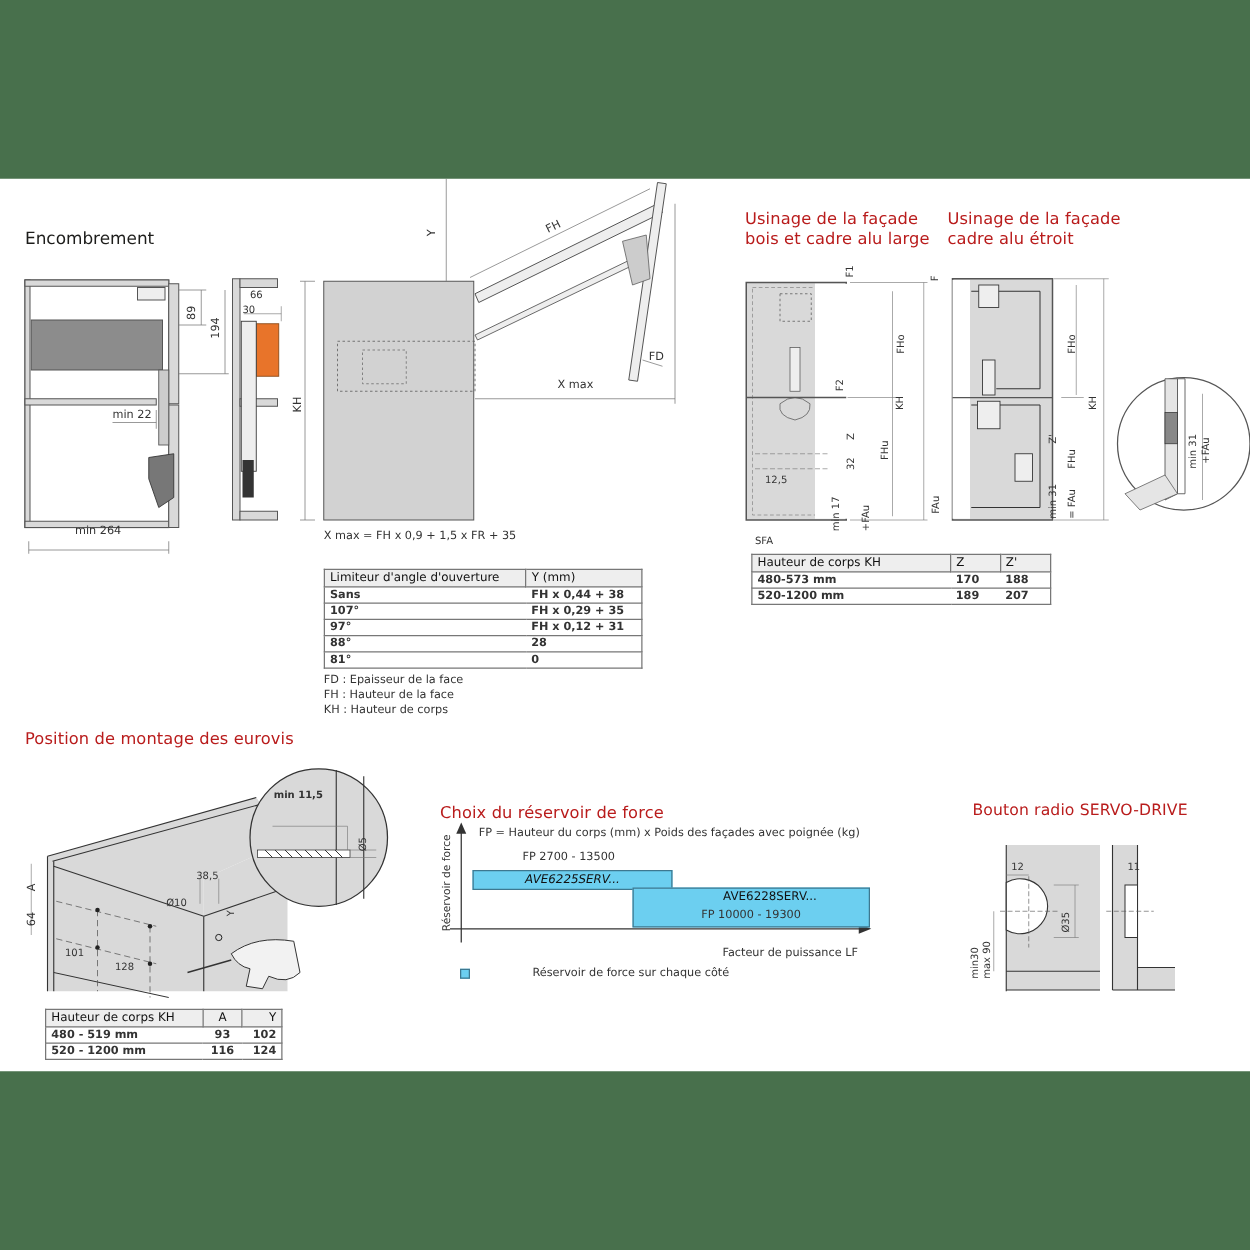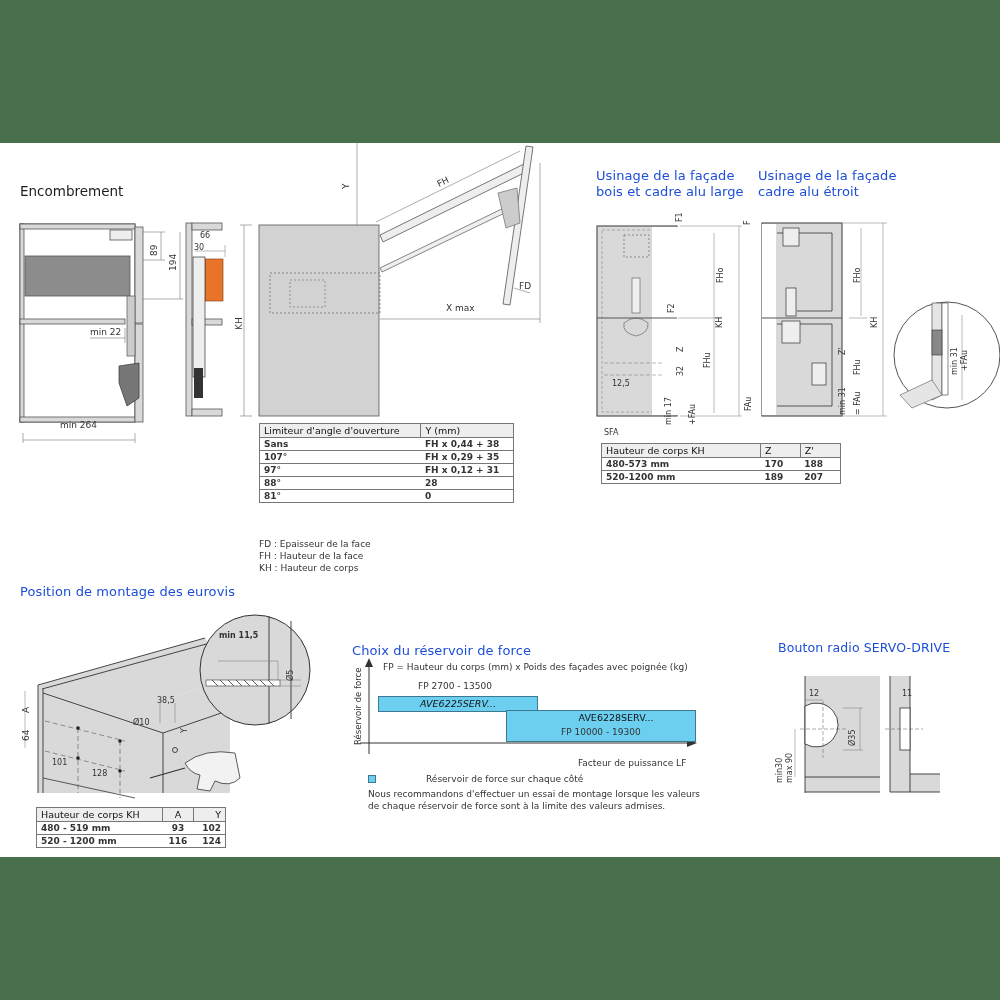--- a/index.html
+++ b/index.html
@@ -1,20 +1,20 @@
 <!DOCTYPE html>
 <html><head>
 <meta charset="utf-8">
 <style>
   * { margin: 0; padding: 0; box-sizing: border-box; }
   html, body { width: 1000px; height: 1000px; overflow: hidden; background: #48704c; }
   body { font-family: "DejaVu Sans", sans-serif; color: #222; position: relative; }
   .page { position: absolute; left: 0; top: 143px; width: 1000px; height: 714px; background: #ffffff; }
   .abs { position: absolute; }
-  .h { font-size: 13px; color: #1d4ed8; letter-spacing: 0.1px; }
+  .h { font-size: 13px; color: #b91c1c; letter-spacing: 0.1px; }
   .hb { font-size: 13px; font-weight: bold; color: #1d1d1b; }
   .xs { font-size: 8px; color: #333; }
   .lbl { font-size: 9px; color: #333; }
   table.spec { border-collapse: collapse; font-size: 9px; color: #333; }
   table.spec td, table.spec th { border: 1px solid #777; padding: 1px 4px; height: 13px; font-weight: normal; text-align: left; white-space: nowrap; }
   table.spec th { background: #eeeeee; color: #111; font-size: 9.5px; }
   table.spec td.r, table.spec th.r { text-align: right; }
   table.spec td.c, table.spec th.c { text-align: center; }
   table.spec td { border-left: none; border-right: none; font-weight: bold; }
   table.spec tr td:first-child, table.spec tr th:first-child { border-left: 1px solid #777; }
@@ -103,21 +103,21 @@
     <line x1="284" y1="145" x2="300" y2="150" stroke="#777" stroke-width="0.6"></line>
   </svg>
   <div class="vtext lbl" style="left:341px; top:46px;">Y</div>
   <div class="abs lbl" style="left:437px; top:34px; transform:rotate(-26deg);">FH</div>
   <div class="abs lbl" style="left:519px; top:138px;">FD</div>
   <div class="abs lbl" style="left:446px; top:160px;">X max</div>
   <div class="vtext lbl" style="left:234px; top:187px;">KH</div>
 
   <div class="abs lbl" style="left:259px; top:281px;">X max = FH x 0,9 + 1,5 x FR + 35</div>
 
-  <table class="spec abs" style="left:259px; top:280px; width:255px;">
+  <table class="spec abs" style="left:259px; top:312px; width:255px;">
     <tbody>
         <tr>
       <th>Limiteur d'angle d'ouverture</th>
       <th>Y (mm)</th>
     </tr>
     <tr>
           <td>Sans</td>
           <td>FH x 0,44 + 38</td>
         </tr>
     <tr>
@@ -321,24 +321,20 @@
   <div class="vtext xs" style="left:353px; top:602px; font-size:8.5px;">Réservoir de force</div>
   <div class="abs lbl" style="left:418px; top:538px;">FP 2700 - 13500</div>
   <div class="bar" style="left:378px; top:553px; width:160px; height:16px;font-style:italic;"><span>AVE6225SERV...</span></div>
   <div class="bar" style="left:506px; top:567px; width:190px; height:32px; padding-left:30px;"><span>AVE6228SERV...</span></div>
   <div class="abs lbl" style="left:561px; top:584px;">FP 10000 - 19300</div>
   <div class="abs lbl" style="left:578px; top:615px;">Facteur de puissance LF</div>
   <div class="abs" style="left:368px; top:631px; display:flex; align-items:center;gap:48px;">
     <span style="display:inline-block; width:8px; height:8px; background:#6ccff0; border:1px solid #3d7890; margin-right:2px;"></span>
     <span class="lbl">Réservoir de force sur chaque côté</span>
   </div>
-  <div class="abs" style="left:368px; top:645px;">
-    <div class="legend-line">Nous recommandons d'effectuer un essai de montage lorsque les valeurs</div>
-    <div class="legend-line">de chaque réservoir de force sont à la limite des valeurs admises.</div>
-  </div>
 
   <div class="abs h" style="left:778px; top:497px; font-size:12.5px;">Bouton radio SERVO-DRIVE</div>
   <svg width="100" height="125" style="left:795px; top:530px;">
     <rect x="10" y="3" width="75" height="116" fill="#d9d9d9" stroke="none"></rect>
     <line x1="10" y1="3" x2="10" y2="120" stroke="#333" stroke-width="0.9"></line>
     <line x1="10" y1="104" x2="85" y2="104" stroke="#333" stroke-width="0.9"></line>
     <line x1="10" y1="119" x2="85" y2="119" stroke="#333" stroke-width="0.9"></line>
     <path d="M10 33 A22 22 0 1 1 10 71 Z" fill="#fff" stroke="#333" stroke-width="0.9"></path>
     <line x1="5" y1="56" x2="52" y2="56" stroke="#555" stroke-width="0.5" stroke-dasharray="4,2"></line>
     <line x1="28" y1="28" x2="28" y2="85" stroke="#555" stroke-width="0.5" stroke-dasharray="4,2"></line>

